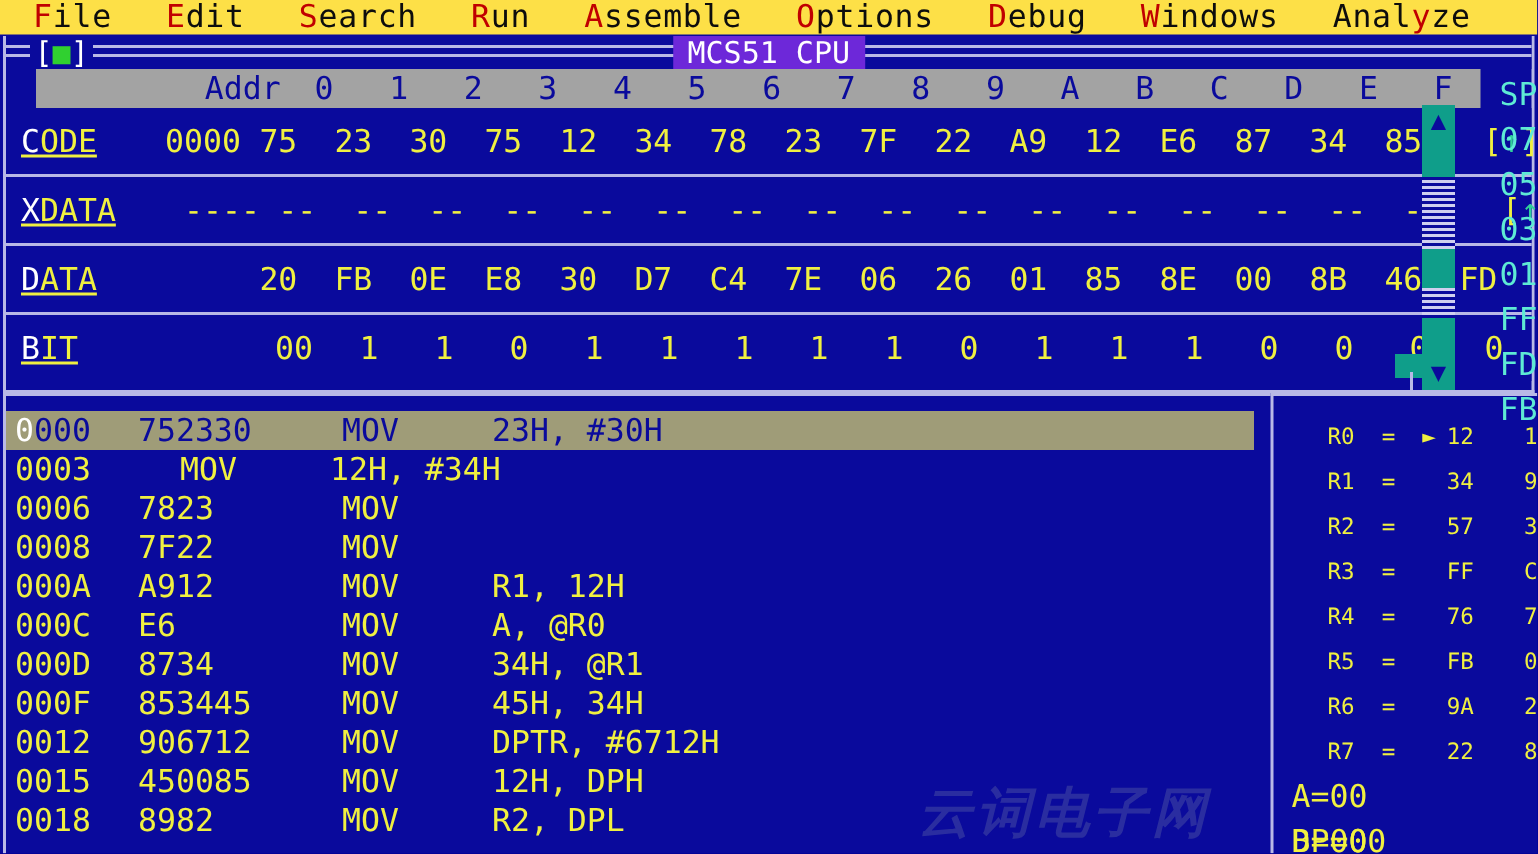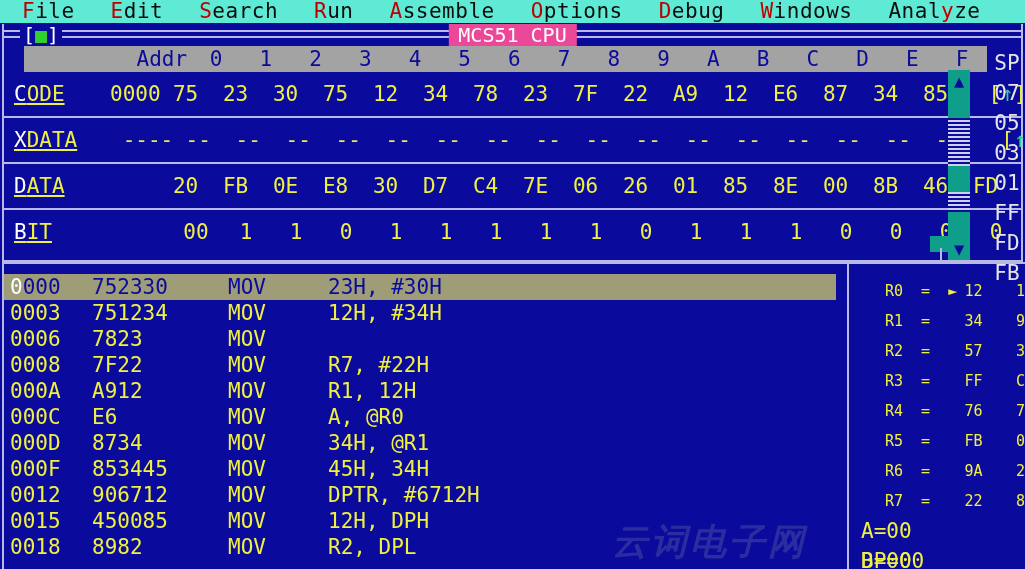--- a/index.html
+++ b/index.html
@@ -19,21 +19,21 @@
     height: 569px;
     background: #0a0a9c;
     overflow: hidden;
   }
 
   
   #menubar {
     position: absolute;
     left: 0; top: 0;
     width: 1025px; height: 23px;
-    background: #5eead4;
+    background: #fde047;
     display: flex;
     align-items: center;
     padding-left: 22px;
     z-index: 30;
   }
   .menu-item {
     color: #0d0d0d;
     font-size: 21px;
     line-height: 23px;
     letter-spacing: 0.5px;
@@ -84,21 +84,21 @@
   #close-box .box-sq { color: #30d030; }
 
   #mem-title {
     position: absolute;
     left: 50%;
     transform: translateX(-50%);
     top: 0px;
     color: #ffffff;
     font-size: 20px;
     line-height: 22px;
-    background: #ec4899;
+    background: #6d28d9;
     padding: 0 10px;
     z-index: 3;
     white-space: nowrap;
   }
 
   
   #mem-header {
     position: absolute;
     left: 20px; top: 22px;
     width: 963px; height: 26px;
@@ -219,23 +219,23 @@
     background: #ffffff;
     z-index: 7;
   }
 
   
   #sp-col {
     position: absolute;
     right: 0; top: 48px;
     width: 40px;
     z-index: 20;
-    color: #e5e5e5;
+    color: #5eead4;
     font-size: 21px;
-    text-align: center;
+    text-align: right;
     margin-left: 16px;
   }
   #sp-col .sp-cell {
     height: 30px;
     line-height: 30px;
     padding-left: 4px;
     white-space: nowrap;
     overflow: hidden;
   }
 
@@ -527,36 +527,34 @@
 
     <div class="dis-row sel">
       <div class="d-addr"><span class="fc">0</span>000</div>
       <div class="d-bytes">752330</div>
       <div class="d-mnem">MOV</div>
       <div class="d-ops">23H, #30H</div>
     </div>
 
     <div class="dis-row">
       <div class="d-addr">0003</div>
-      <div class="d-bytes">751234</div>
       <div class="d-mnem">MOV</div>
       <div class="d-ops">12H, #34H</div>
     </div>
 
     <div class="dis-row">
       <div class="d-addr">0006</div>
       <div class="d-bytes">7823</div>
       <div class="d-mnem">MOV</div>
     </div>
 
     <div class="dis-row">
       <div class="d-addr">0008</div>
       <div class="d-bytes">7F22</div>
       <div class="d-mnem">MOV</div>
-      <div class="d-ops">R7, #22H</div>
     </div>
 
     <div class="dis-row">
       <div class="d-addr">000A</div>
       <div class="d-bytes">A912</div>
       <div class="d-mnem">MOV</div>
       <div class="d-ops">R1, 12H</div>
     </div>
 
     <div class="dis-row">

